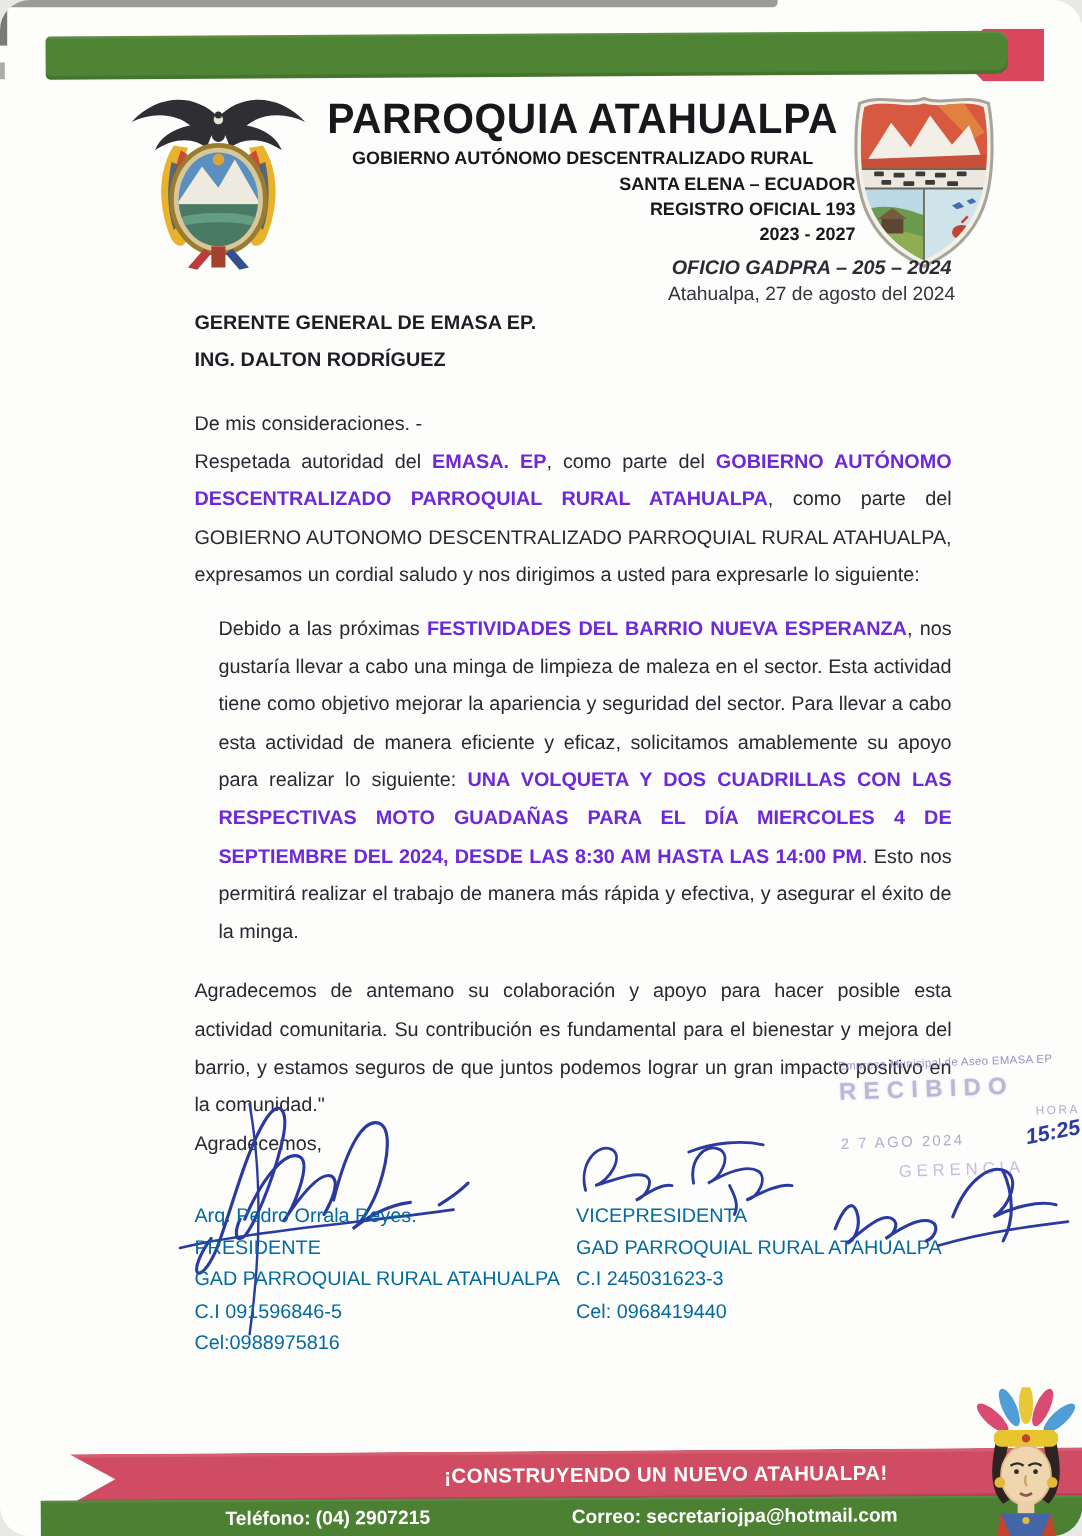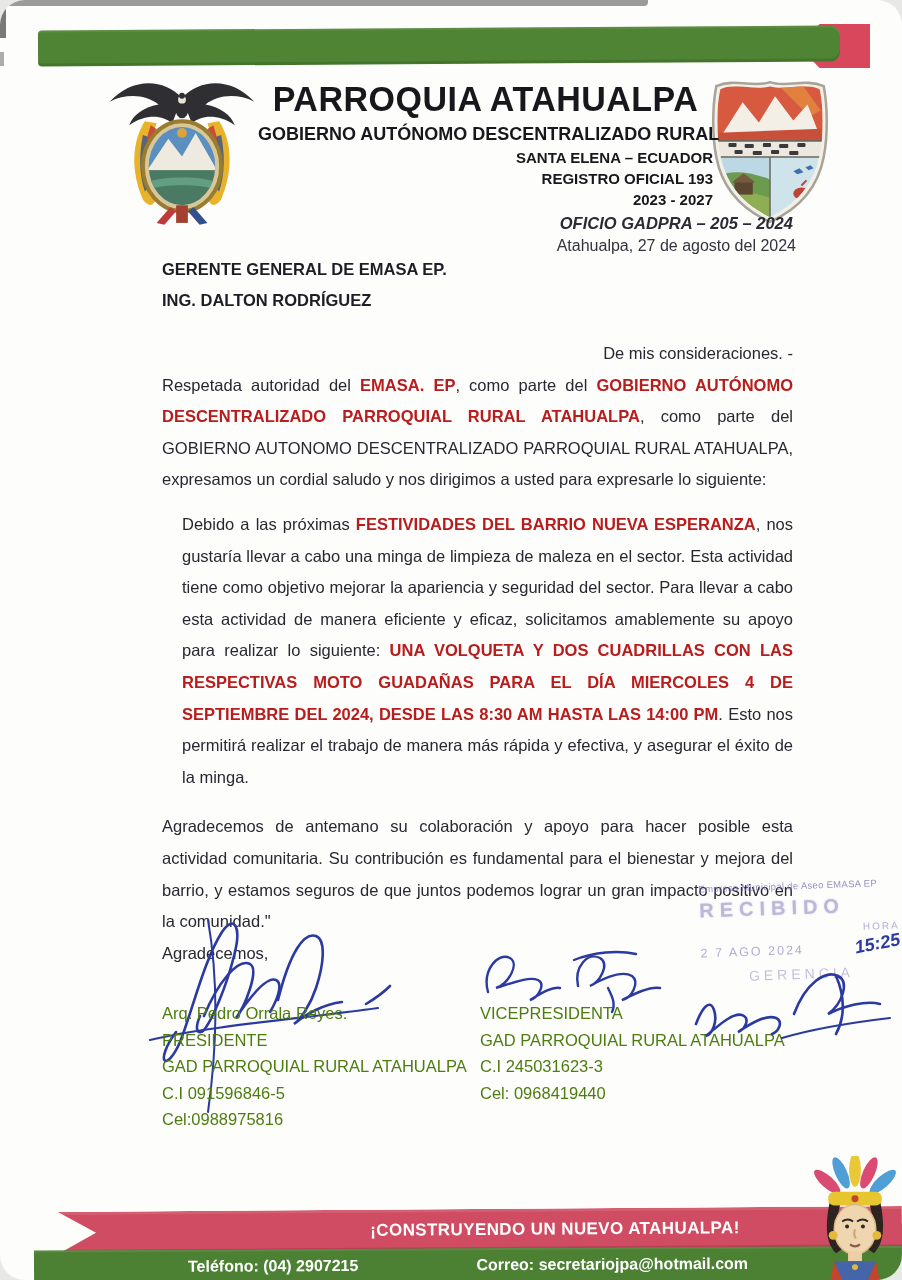--- a/index.html
+++ b/index.html
@@ -17,38 +17,38 @@
   .top-red-tip{position:absolute;left:798px;top:24px;width:72px;height:44px;background:#d9475c;
     clip-path:polygon(30% 0,100% 0,100% 100%,30% 100%,0 50%);}
   .top-green{position:absolute;left:38px;top:28px;width:802px;height:36px;background:#4f8434;
     border-radius:4px 10px 10px 4px;transform:rotate(-.35deg);box-shadow:inset 0 2px 0 rgba(255,255,255,.08),inset 0 -3px 0 rgba(0,0,0,.12);}
 
   
   .emblem-left{position:absolute;left:94px;top:72px;}
   .emblem-right{position:absolute;left:704px;top:76px;}
   .head-block{position:absolute;left:258px;top:80px;width:455px;text-align:center;color:#17171c;}
   .head-title{font-size:34px;font-weight:700;letter-spacing:.5px;transform:scaleY(1.04);white-space:nowrap;}
-  .head-sub1{font-size:18px;font-weight:700;margin-top:5px;white-space:nowrap;}
+  .head-sub1{font-size:15px;font-weight:700;margin-top:5px;white-space:nowrap;}
   .head-sub{font-size:15px;font-weight:700;margin-top:4px;text-align:right;}
 
   .oficio-block{position:absolute;right:106px;top:214px;text-align:center;color:#2b2b36;}
   .oficio-line{font-size:16.5px;font-weight:700;font-style:italic;}
   .date-line{font-size:16px;margin-top:4px;font-weight:400;color:#33333e;}
 
   .recipient{position:absolute;left:162px;top:254px;font-weight:700;font-size:16.5px;line-height:31px;color:#1d1d26;}
 
   .body-flow{position:absolute;left:162px;top:338px;width:631px;font-size:16.5px;line-height:31.6px;color:#282832;}
   .body-flow p{margin:0;text-align:justify;}
-  .body-flow .salut{text-align:right;}
+  .body-flow .salut{text-align:left;}
   .body-flow p.gap1{margin-top:13px;margin-left:20px;}
   .body-flow p.gap2{margin-top:18px;}
-  .b{font-weight:700;color:#b91c1c;}
+  .b{font-weight:700;color:#6d28d9;}
   .closing{margin-top:11px;text-align:left;}
 
-  .sig-block{position:absolute;width:330px;font-size:16.5px;line-height:26.5px;color:#4d7c0f;}
+  .sig-block{position:absolute;width:330px;font-size:16.5px;line-height:26.5px;color:#0369a1;}
   .sig-left{left:162px;top:1000px;}
   .sig-right{left:480px;top:1000px;}
   .sig-bold{font-weight:400;}
   .sig-svg{position:absolute;pointer-events:none;}
 
   
   .stamp{position:absolute;left:700px;top:880px;width:200px;transform:rotate(-2deg);color:#7d74b8;}
   .stamp .s1{font-size:9.5px;opacity:.8;letter-spacing:.3px;white-space:nowrap;}
   .stamp .s2{font-size:20px;font-weight:700;letter-spacing:6px;opacity:.5;margin-top:5px;text-shadow:0 0 2px rgba(125,116,184,.6);}
   .stamp .s3{font-size:10px;opacity:.6;text-align:right;letter-spacing:2px;margin-top:4px;}

